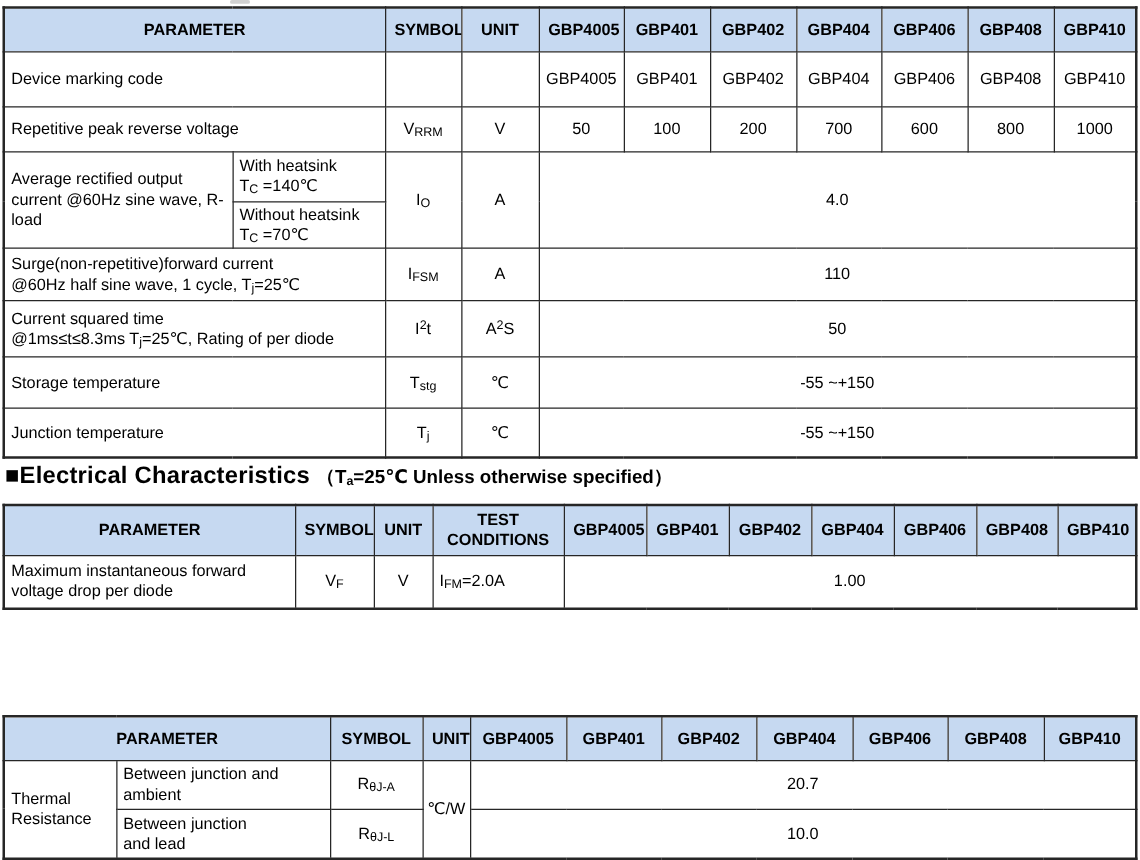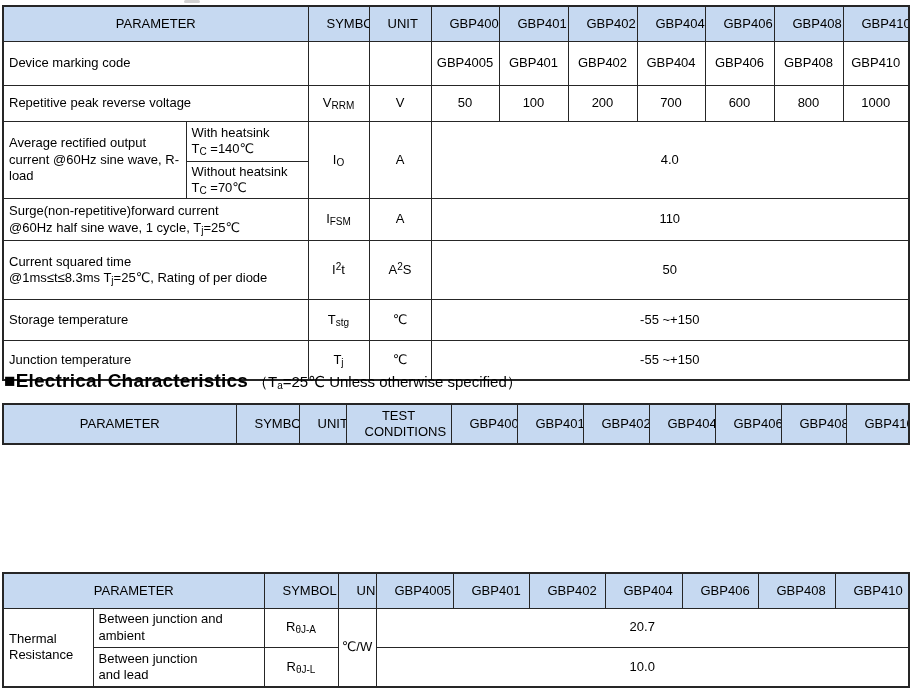--- a/index.html
+++ b/index.html
@@ -24,37 +24,37 @@
   }
   .t td, .t th {
     border: 1px solid var(--border, #262626);
     font-size: 13px; line-height: 1.25;
     vertical-align: middle;
     padding: 2px 5px;
     overflow: hidden;
   }
   .t th {
     background: var(--header-bg, #c6d9f1);
-    font-weight: normal; text-align: center; padding: 2px 18px;
+    font-weight: bold; text-align: center; padding: 2px 7px;
     font-size: 13px;
   }
   td.c { text-align: center; padding: 2px 1px; }
   td.l { text-align: left; }
   sub { font-size: 10px; vertical-align: -0.18em; line-height: 0; }
   sup { font-size: 10px; vertical-align: 0.4em; line-height: 0; }
 
   .t1 { top: 5px; }
   .t2 { top: 403px; }
   .t3 { top: 572px; }
 
   .heading { position: absolute; left: 4px; white-space: nowrap; }
   .heading.e { top: 370px; }
   .heading.th3 { top: 542px; }
   .h-title { font-size: 19px; font-weight: bold; letter-spacing: 0.2px; }
-  .h-note { font-size: 15px; margin-left: 5px; }
+  .h-note { font-size: 15px; margin-left: 5px; font-weight: bold; }
   .h-note sub { font-size: 10px; }
 
   .unit-small { font-size: 12px; }
 </style>
 </head>
 <body>
 
 <div class="sheet">
 
   <div class="artifact"></div>
@@ -119,21 +119,21 @@
     </tr>
     <tr style="height:34px">
       <td class="l">Without heatsink<br>T<sub>C</sub> =70℃</td>
     </tr>
     <tr style="height:42px">
       <td colspan="2" class="l">Surge(non-repetitive)forward current<br>@60Hz half sine wave, 1 cycle, T<sub>j</sub>=25℃</td>
       <td class="c">I<sub>FSM</sub></td>
       <td class="c">A</td>
       <td colspan="7" class="c">110</td>
     </tr>
-    <tr style="height:59px">
+    <tr style="height:45px">
       <td colspan="2" class="l">Current squared time<br>@1ms≤t≤8.3ms T<sub>j</sub>=25℃, Rating of per diode</td>
       <td class="c">I<sup>2</sup>t</td>
       <td class="c">A<sup>2</sup>S</td>
       <td colspan="7" class="c">50</td>
     </tr>
     <tr style="height:41px">
       <td colspan="2" class="l">Storage temperature</td>
       <td class="c">T<sub>stg</sub></td>
       <td class="c unit-small">℃</td>
       <td colspan="7" class="c">-55 ~+150</td>
@@ -172,20 +172,27 @@
       <th>UNIT</th>
       <th>TEST CONDITIONS</th>
       <th>GBP4005</th>
       <th>GBP401</th>
       <th>GBP402</th>
       <th>GBP404</th>
       <th>GBP406</th>
       <th>GBP408</th>
       <th>GBP410</th>
     </tr>
+    <tr style="height:43px">
+      <td class="l">Maximum instantaneous forward<br>voltage drop per diode</td>
+      <td class="c">V<sub>F</sub></td>
+      <td class="c">V</td>
+      <td class="l">I<sub>FM</sub>=2.0A</td>
+      <td colspan="7" class="c">1.00</td>
+    </tr>
   </tbody>
     </table>
 
 
   <table class="t t3">
     <colgroup>
       <col style="width:90px">
         <col style="width:171px">
         <col style="width:74px">
         <col style="width:38px">

